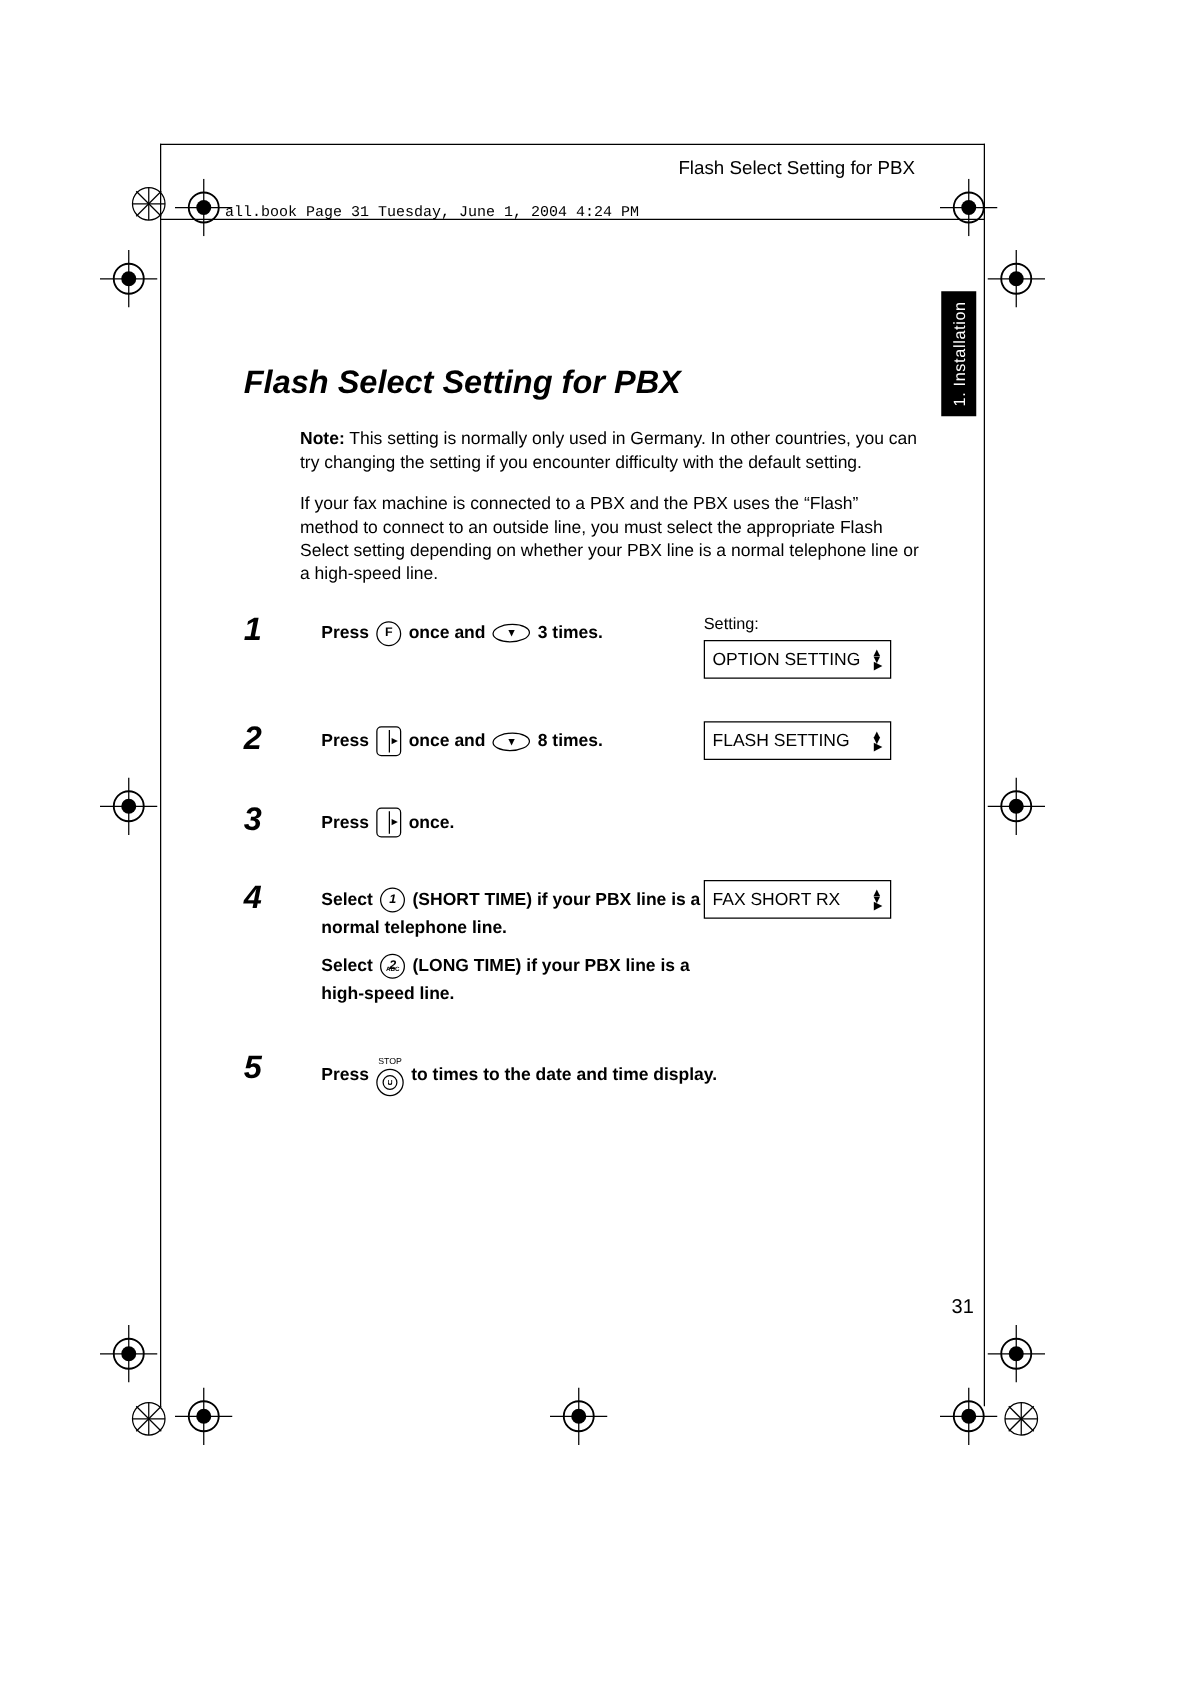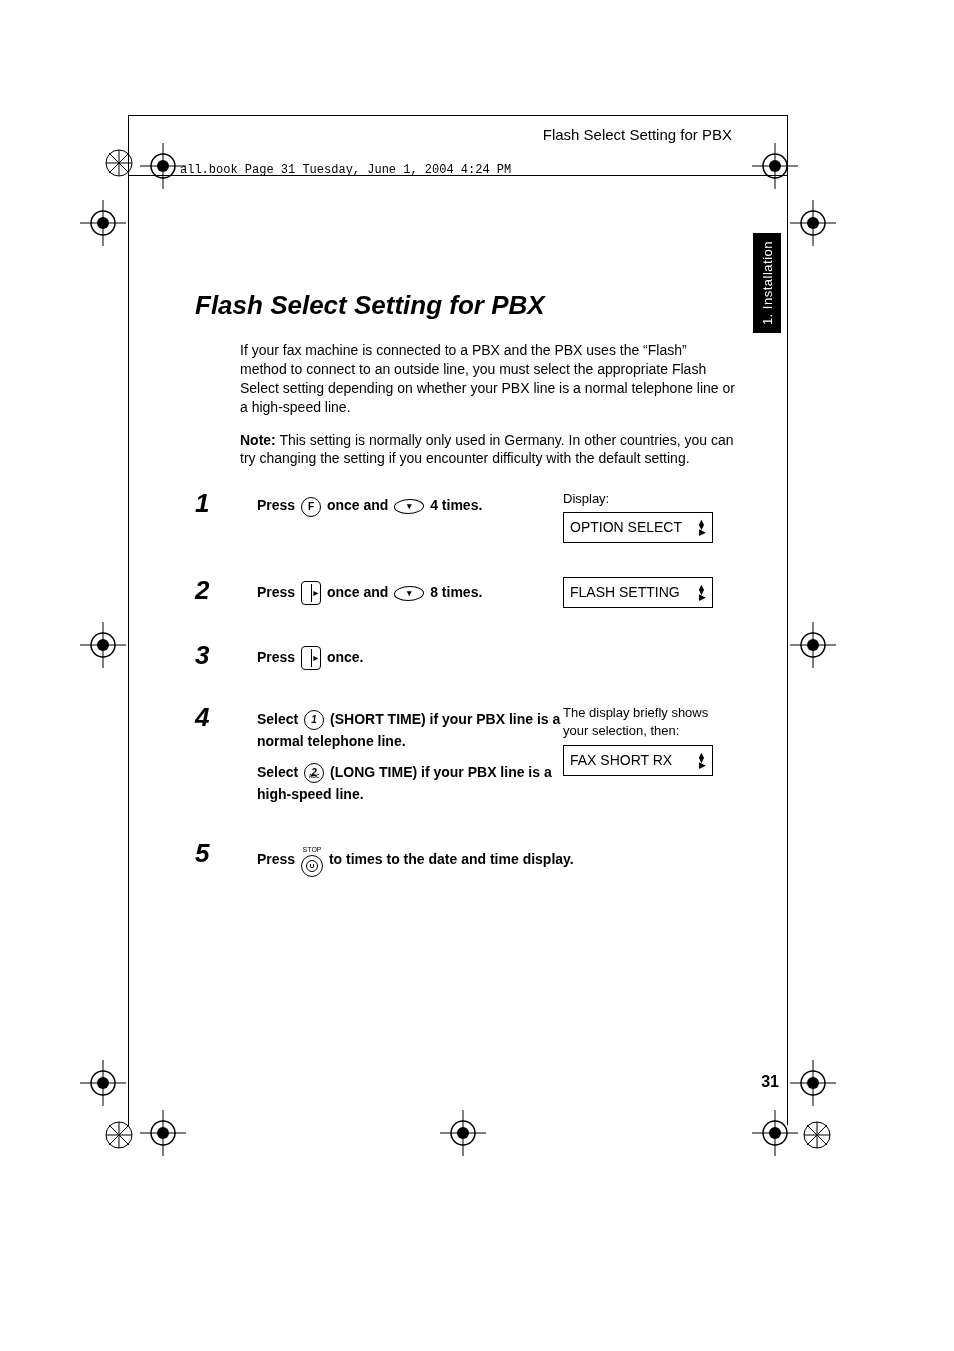--- a/index.html
+++ b/index.html
@@ -206,23 +206,23 @@
     content: "";
     position: absolute;
     left: 3px; right: 3px; top: 3px; bottom: 3px;
     border: 1px solid #000;
     border-top: none;
     border-radius: 0 0 50% 50%;
   }
   .page-num {
     position: absolute;
     right: 175px;
-    top: 1073px;
+    top: 1037px;
     font-size: 16px;
-    font-weight: bold;
+    font-weight: normal;
   }
   
   .reg {
     position: absolute;
     width: 46px;
     height: 46px;
   }
   .reg svg { width: 100%; height: 100%; }
   .reg-star {
     position: absolute;
@@ -373,45 +373,45 @@
 
 <div class="side-tab">
   <span>1. Installation</span>
 </div>
 
 <div class="content">
 
   <div class="title">Flash Select Setting for PBX</div>
 
   <div class="intro">
-    <p>If your fax machine is connected to a PBX and the PBX uses the “Flash” method to connect to an outside line, you must select the appropriate Flash Select setting depending on whether your PBX line is a normal telephone line or a high-speed line.</p>
     <p>
       <b>Note:</b><span> This setting is normally only used in Germany. In other countries, you can try changing the setting if you encounter difficulty with the default setting.</span>
     </p>
+    <p>If your fax machine is connected to a PBX and the PBX uses the “Flash” method to connect to an outside line, you must select the appropriate Flash Select setting depending on whether your PBX line is a normal telephone line or a high-speed line.</p>
   </div>
 
   <div class="steps">
 
     <div class="step">
       <div class="step-num">1</div>
       <div class="step-body">
         <span>Press </span>
         <span class="btn-round">
             <span>F</span>
           </span>
         <span> once  and </span>
         <span class="btn-flat">
             <span>▾</span>
           </span>
-        <span> 4 times.</span>
+        <span> 3 times.</span>
       </div>
       <div class="step-right">
-        <div class="display-label">Display:</div>
+        <div class="display-label">Setting:</div>
         <div class="display-box">
-          <span>OPTION SELECT</span>
+          <span>OPTION SETTING</span>
           <span class="tri-arrows">
             <span>▲</span>
               <span>▼</span>
               <span style="margin-left:2px;">▶</span>
           </span>
         </div>
       </div>
     </div>
 
     <div class="step">
@@ -459,21 +459,20 @@
         <div style="margin-top:8px;">
           <span>Select </span>
           <span class="btn-round">
               <span style="font-style:italic;">2</span>
               <span style="font-size:5px;position:absolute;bottom:2px;">ABC</span>
             </span>
           <span> (LONG TIME) if your PBX line is a high-speed line.</span>
         </div>
       </div>
       <div class="step-right">
-        <div class="right-note">The display briefly shows your selection, then:</div>
         <div class="display-box">
           <span>FAX SHORT RX</span>
           <span class="tri-arrows">
             <span>▲</span>
               <span>▼</span>
               <span style="margin-left:2px;">▶</span>
           </span>
         </div>
       </div>
     </div>

